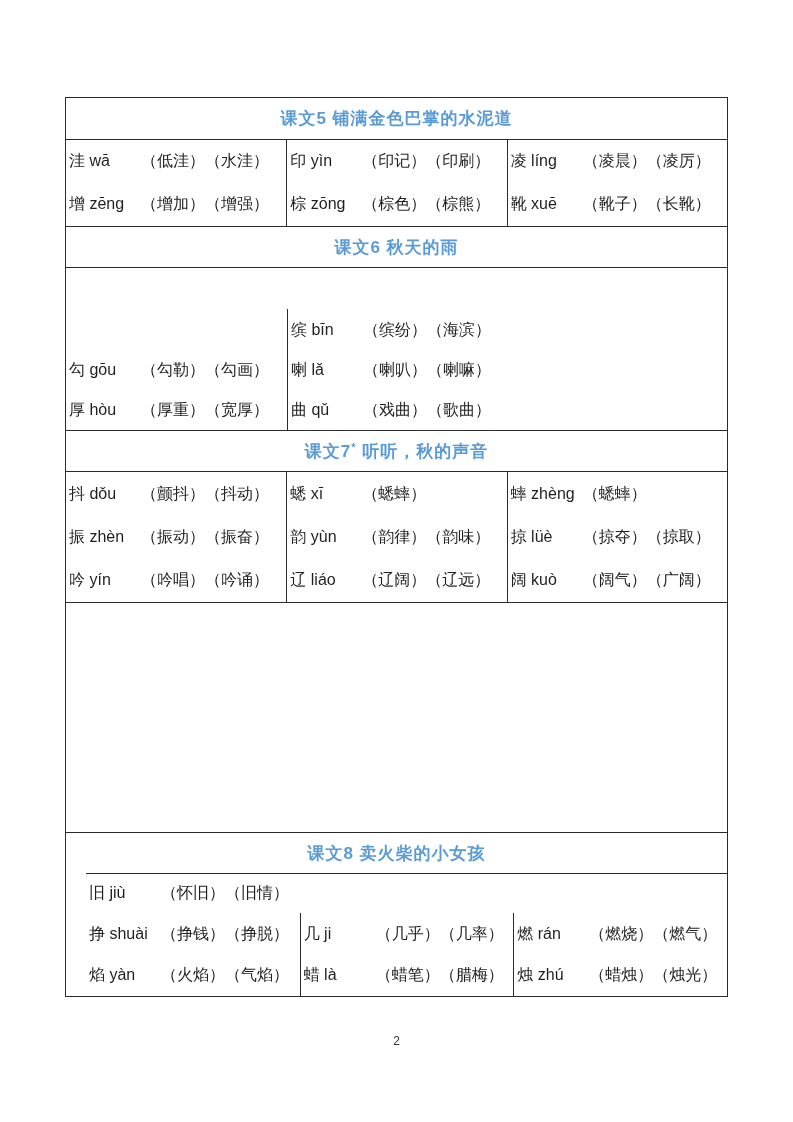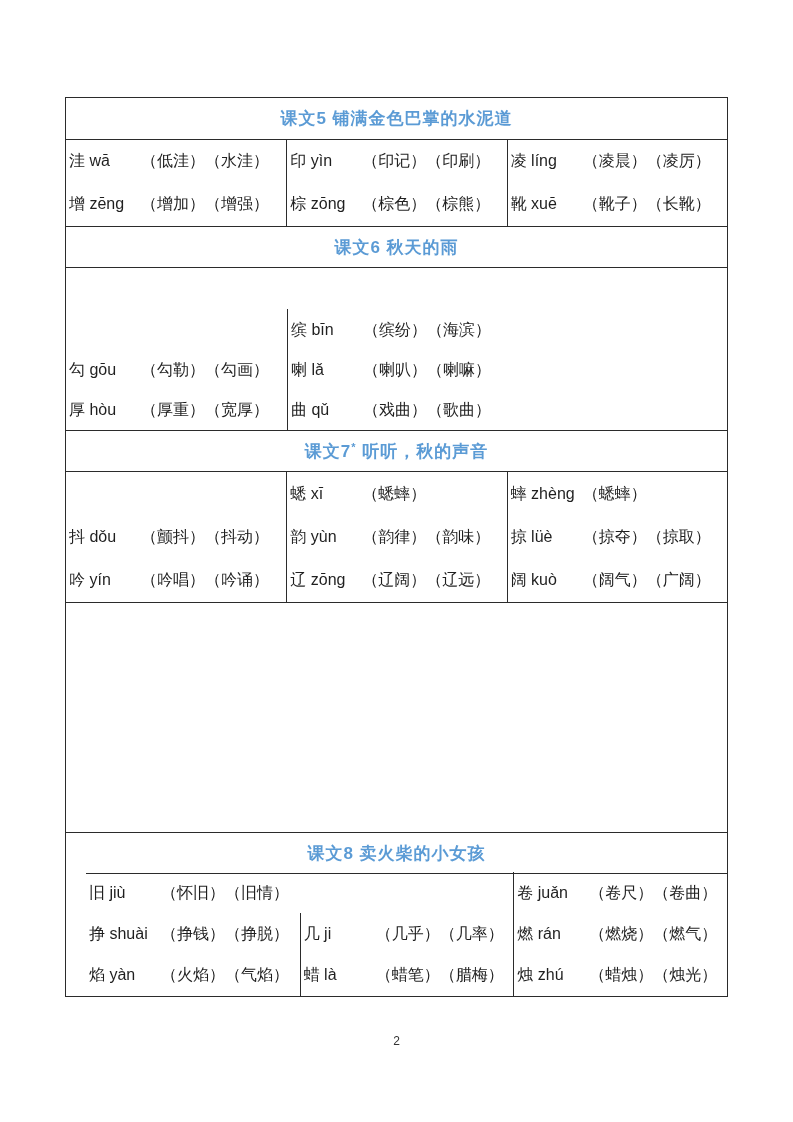--- a/index.html
+++ b/index.html
@@ -119,46 +119,46 @@
         <div class="cell">
           <div class="entry"><span class="entry-head">缤 bīn</span><span class="entry-words">（缤纷）（海滨）</span></div>
           <div class="entry"><span class="entry-head">喇 lǎ</span><span class="entry-words">（喇叭）（喇嘛）</span></div>
           <div class="entry"><span class="entry-head">曲 qǔ</span><span class="entry-words">（戏曲）（歌曲）</span></div>
         </div>
       </div>
       <div class="row hrow"><span class="hdr-title">课文7</span><sup class="hdr-sup">*</sup><span class="hdr-rest"> 听听，秋的声音</span></div>
       <div class="row crow crow-2">
         <div class="cell">
           <div class="entry"><span class="entry-head">抖 dǒu</span><span class="entry-words">（颤抖）（抖动）</span></div>
+          <div class="entry"><span class="entry-head">振 zhèn</span><span class="entry-words">（振动）（振奋）</span></div>
           <div class="entry"><span class="entry-head">吟 yín</span><span class="entry-words">（吟唱）（吟诵）</span></div>
         </div>
         <div class="cell">
           <div class="entry"><span class="entry-head">蟋 xī</span><span class="entry-words">（蟋蟀）</span></div>
           <div class="entry"><span class="entry-head">韵 yùn</span><span class="entry-words">（韵律）（韵味）</span></div>
-          <div class="entry"><span class="entry-head">辽 zōng</span><span class="entry-words">（辽阔）（辽远）</span></div>
+          <div class="entry"><span class="entry-head">辽 liáo</span><span class="entry-words">（辽阔）（辽远）</span></div>
         </div>
         <div class="cell">
           <div class="entry"><span class="entry-head">蟀 zhèng</span><span class="entry-words">（蟋蟀）</span></div>
           <div class="entry"><span class="entry-head">掠 lüè</span><span class="entry-words">（掠夺）（掠取）</span></div>
           <div class="entry"><span class="entry-head">阔 kuò</span><span class="entry-words">（阔气）（广阔）</span></div>
         </div>
       </div>
       <div class="row spacer-row"></div>
       <div class="row hrow"><span class="hdr-title">课文8 卖火柴的小女孩</span><sup class="hdr-sup"></sup><span class="hdr-rest"></span></div>
       <div class="row crow crow-3">
         <div class="cell">
           <div class="entry"><span class="entry-head">旧 jiù</span><span class="entry-words">（怀旧）（旧情）</span></div>
           <div class="entry"><span class="entry-head">挣 shuài</span><span class="entry-words">（挣钱）（挣脱）</span></div>
           <div class="entry"><span class="entry-head">焰 yàn</span><span class="entry-words">（火焰）（气焰）</span></div>
         </div>
         <div class="cell">
           <div class="entry"><span class="entry-head">几 ji</span><span class="entry-words">（几乎）（几率）</span></div>
           <div class="entry"><span class="entry-head">蜡 là</span><span class="entry-words">（蜡笔）（腊梅）</span></div>
         </div>
         <div class="cell">
-          <div class="entry"><span class="entry-head">卷 juǎn</span><span class="entry-words">（卷尺）（卷曲）</span></div>
           <div class="entry"><span class="entry-head">燃 rán</span><span class="entry-words">（燃烧）（燃气）</span></div>
           <div class="entry"><span class="entry-head">烛 zhú</span><span class="entry-words">（蜡烛）（烛光）</span></div>
         </div>
       </div>
     </div>
   <div class="page-number">2</div>
 </div>
 
 </body></html>

